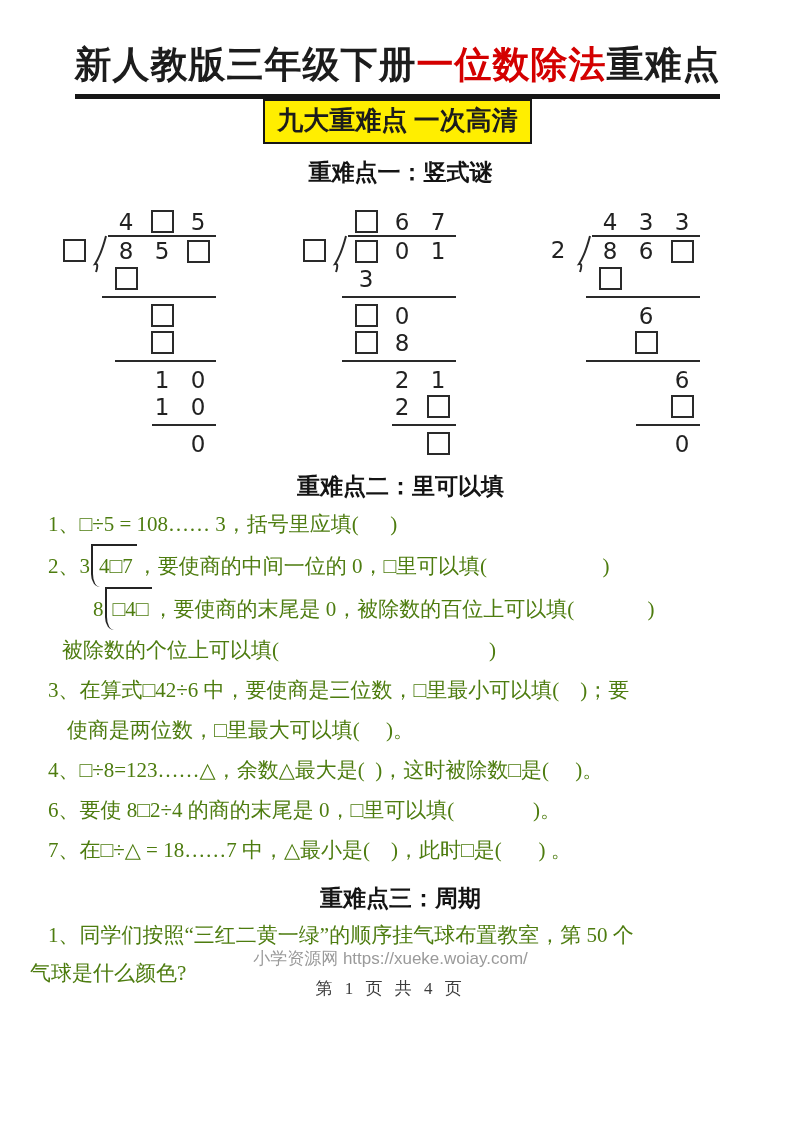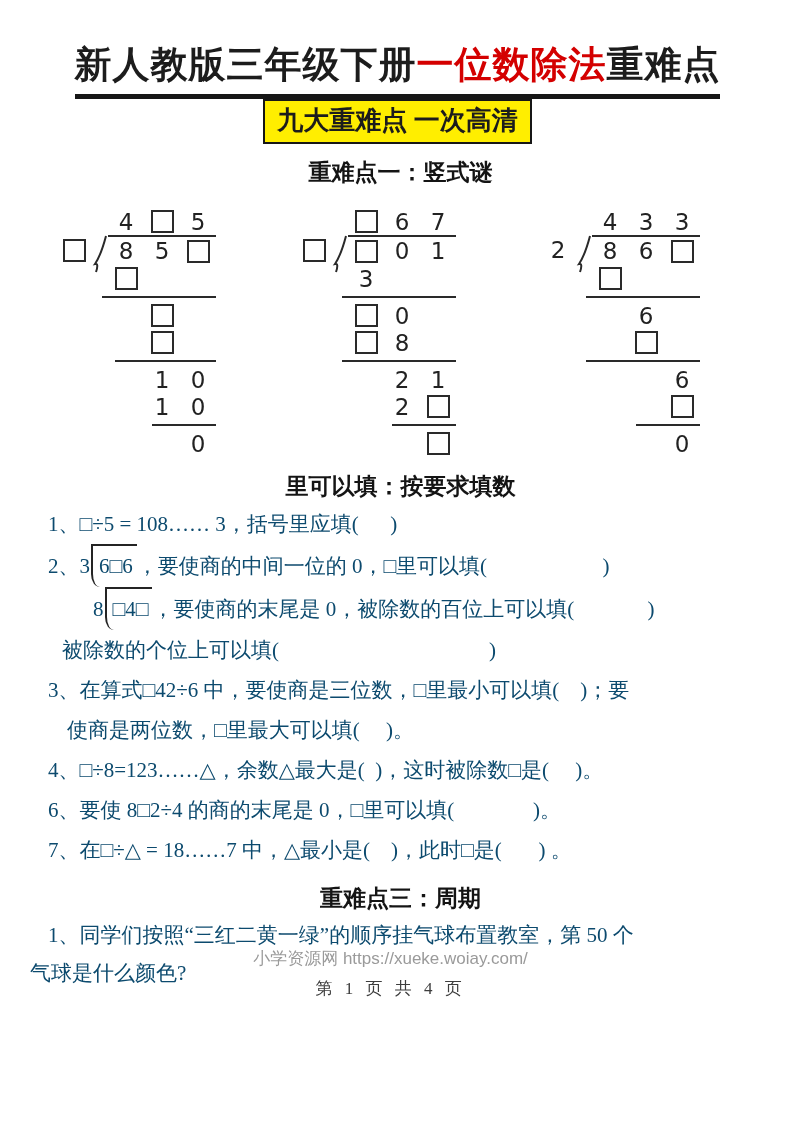--- a/index.html
+++ b/index.html
@@ -31,21 +31,21 @@
   .pbox { width:23px; height:23px; border:2px solid #2a2a2a; background:#fff; }
   .pdrow { display:flex; height:30px; }
   .pdivisor { width:36px; height:30px; display:flex; align-items:center; justify-content:center; }
   .pdivisor .pcell { height:30px; }
   .pbracket { width:16px; height:30px; }
   .pdividend { display:flex; height:30px; align-items:center; border-top:2px solid #2a2a2a; }
   .pline { height:2px; background:#2a2a2a; margin:4px 0; }
 
   
   .qblock { margin-top:2px; }
-  .qline { font-size:21px; line-height:40px; white-space:pre-wrap; color:#0c4a6e; }
+  .qline { font-size:21px; line-height:40px; white-space:pre-wrap; color:#4d7c0f; }
   .s3 .qline { line-height:38px; }
   .ild { display:inline-flex; align-items:baseline; }
   .ild-dnd { border-top:2px solid #242424; border-left:2px solid #242424;
              border-bottom-left-radius:9px 13px; padding:0 4px 1px 6px; margin-left:1px; }
 
   
   .footer { position:absolute; left:0; right:12px; bottom:10px; text-align:center; }
   .footer-src { font-size:17px; color:#9a9a9a; font-family:"Liberation Sans","DejaVu Sans",sans-serif; margin-bottom:7px; }
   .footer-page { font-size:17px; color:#3d3d3d; letter-spacing:4px; }
 </style>
@@ -254,24 +254,24 @@
         </div>
         <div class="pline" style="margin-left: 96.4px; width: 63.6px;"></div>
         <div class="prow">
           <div class="pcell"></div>
           <div class="pcell"></div>
           <div class="pcell">0</div>
         </div>
       </div>
     </div>
 
-  <div class="sec-heading">里可以填：按要求填数</div>
+  <div class="sec-heading">重难点二：里可以填</div>
   <div class="qblock">
       <div class="qline" style="padding-left: 18px;"><span>1、□÷5 = 108…… 3，括号里应填(      )</span></div>
-      <div class="qline" style="padding-left: 18px;"><span>2、</span><span class="ild"><span>3</span><span class="ild-dnd">6□6</span></span><span>，要使商的中间一位的 0，□里可以填(                      )</span></div>
+      <div class="qline" style="padding-left: 18px;"><span>2、</span><span class="ild"><span>3</span><span class="ild-dnd">4□7</span></span><span>，要使商的中间一位的 0，□里可以填(                      )</span></div>
       <div class="qline" style="padding-left: 63px;"><span class="ild"><span>8</span><span class="ild-dnd">□4□</span></span><span>，要使商的末尾是 0，被除数的百位上可以填(              )</span></div>
       <div class="qline" style="padding-left: 32px;"><span>被除数的个位上可以填(                                        )</span></div>
       <div class="qline" style="padding-left: 18px;"><span>3、在算式□42÷6 中，要使商是三位数，□里最小可以填(    )；要</span></div>
       <div class="qline" style="padding-left: 37px;"><span>使商是两位数，□里最大可以填(     )。</span></div>
       <div class="qline" style="padding-left: 18px;"><span>4、□÷8=123……△，余数△最大是(  )，这时被除数□是(     )。</span></div>
       <div class="qline" style="padding-left: 18px;"><span>6、要使 8□2÷4 的商的末尾是 0，□里可以填(               )。</span></div>
       <div class="qline" style="padding-left: 18px;"><span>7、在□÷△ = 18……7 中，△最小是(    )，此时□是(       ) 。</span></div>
     </div>
 
   <div class="sec-heading">重难点三：周期</div>

